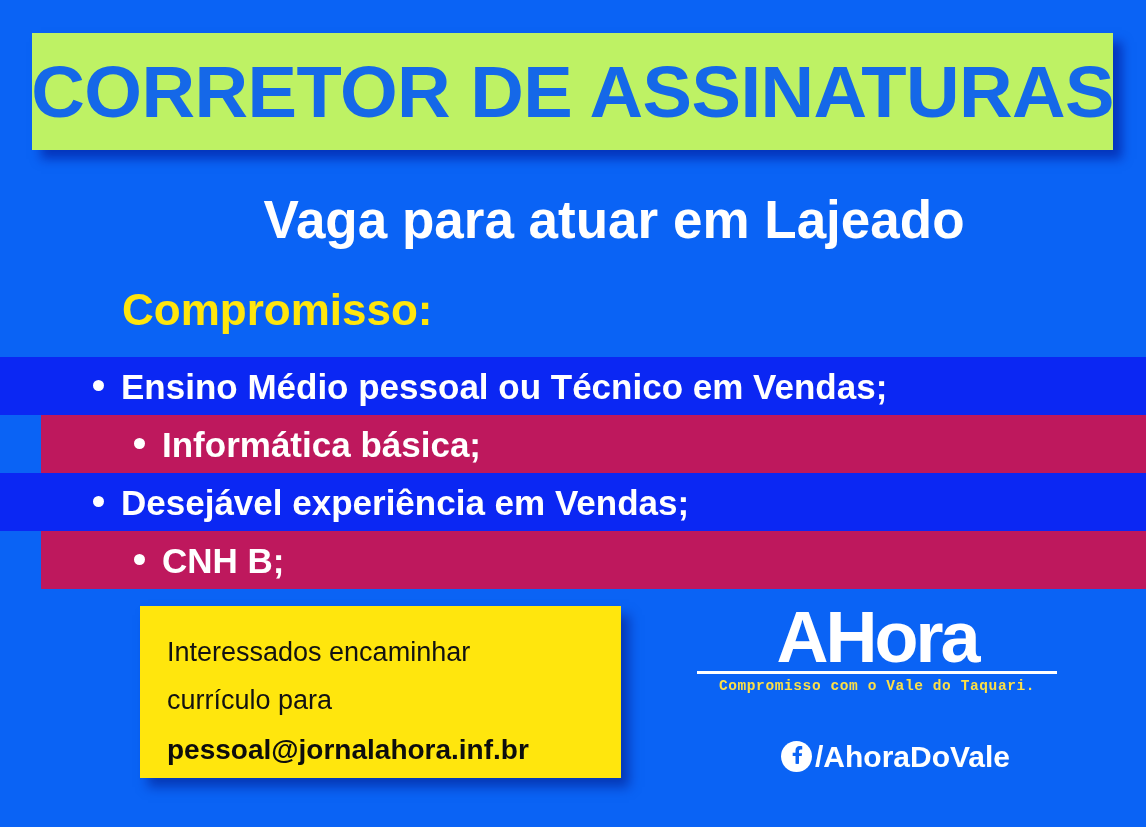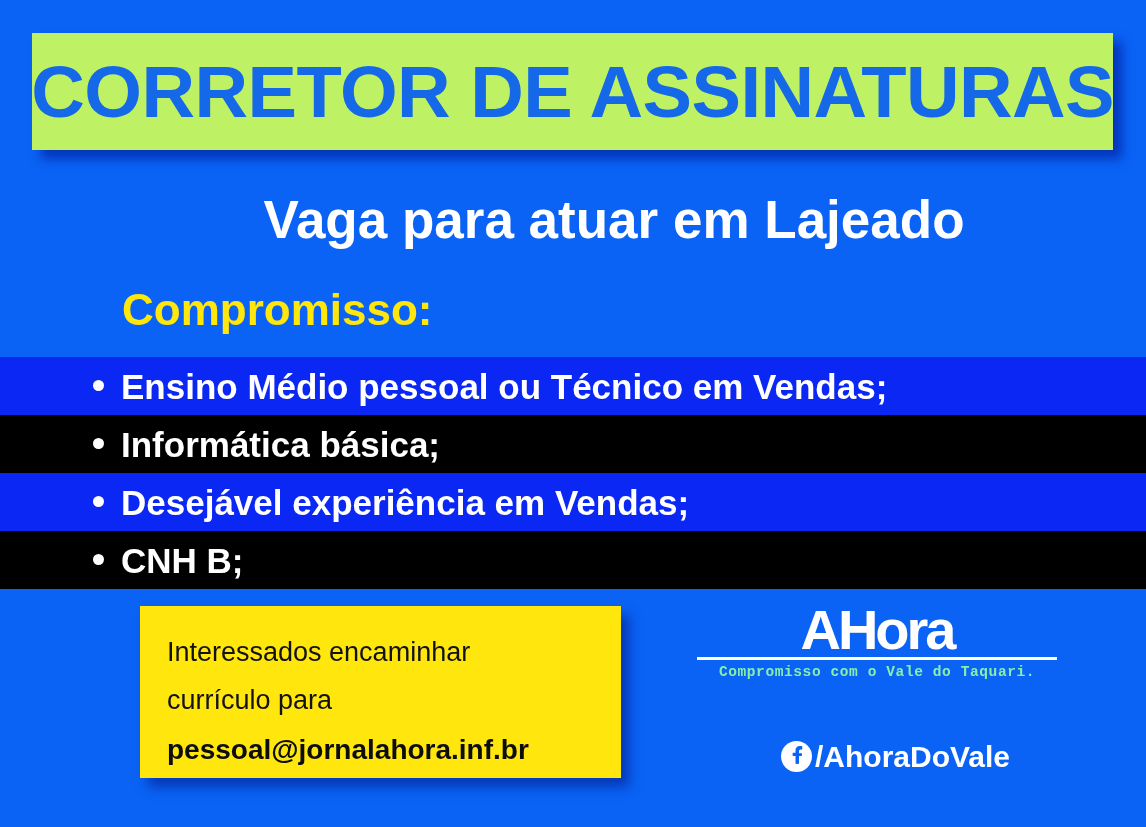--- a/index.html
+++ b/index.html
@@ -79,21 +79,21 @@
   }
   .row {
     position: relative;
     height: 58px;
     display: flex;
     align-items: center;
     box-sizing: border-box;
     padding-left: 93px;
   }
   .row.dark  { background: #0b27f3; }
-  .row.light { background: #000000; }
+  .row.light { background: #be185d; margin-left: 41px; }
   .row-text {
     font-weight: 600;
     font-size: 35px;
     line-height: 1;
     color: #ffffff;
     white-space: nowrap;
   }
   .bullet {
     display: inline-block;
     width: 11px;
@@ -137,37 +137,37 @@
   
   .logo {
     position: absolute;
     left: 697px;
     top: 604px;
     width: 360px;
   }
   .logo-word {
     font-family: "Liberation Sans Narrow", "Liberation Sans", sans-serif;
     font-weight: 700;
-    font-size: 56px;
+    font-size: 72px;
     line-height: 0.92;
     color: #ffffff;
     letter-spacing: -3px;
     white-space: nowrap;
     text-align: center;
   }
   .logo-rule {
     height: 3px;
     background: #ffffff;
     margin: 1px 0 4px 0;
   }
   .logo-tagline {
     font-family: "Liberation Mono", "DejaVu Sans Mono", monospace;
     font-size: 14.5px;
     font-weight: 700;
-    color: #86efac;
+    color: #fde047;
     letter-spacing: 0.6px;
     white-space: nowrap;
     text-align: center;
   }
 
   
   .fb {
     position: absolute;
     left: 781px;
     top: 741px;

